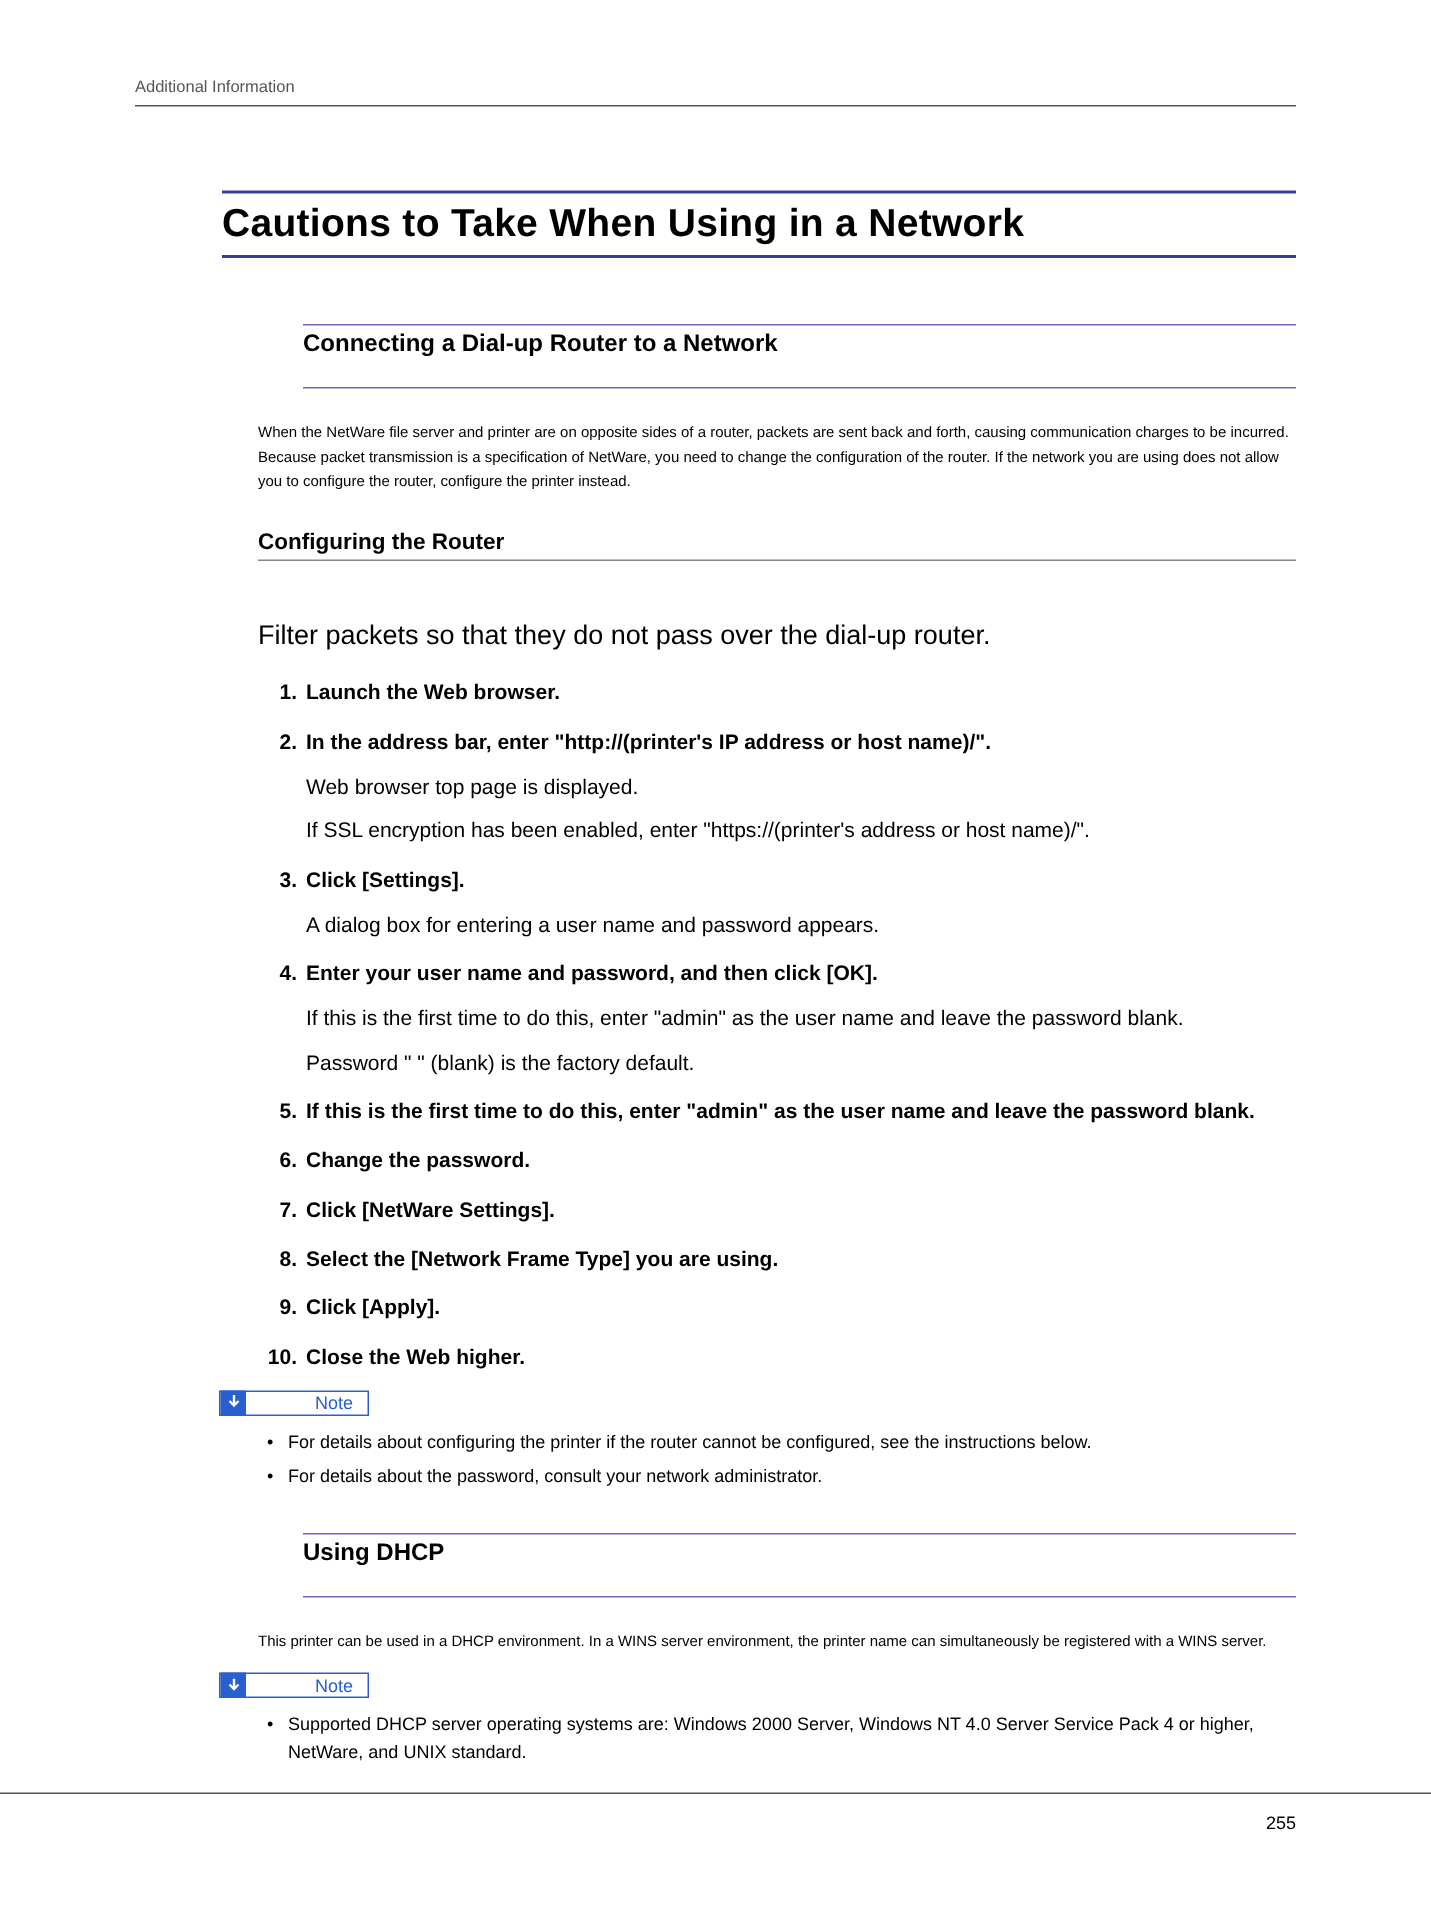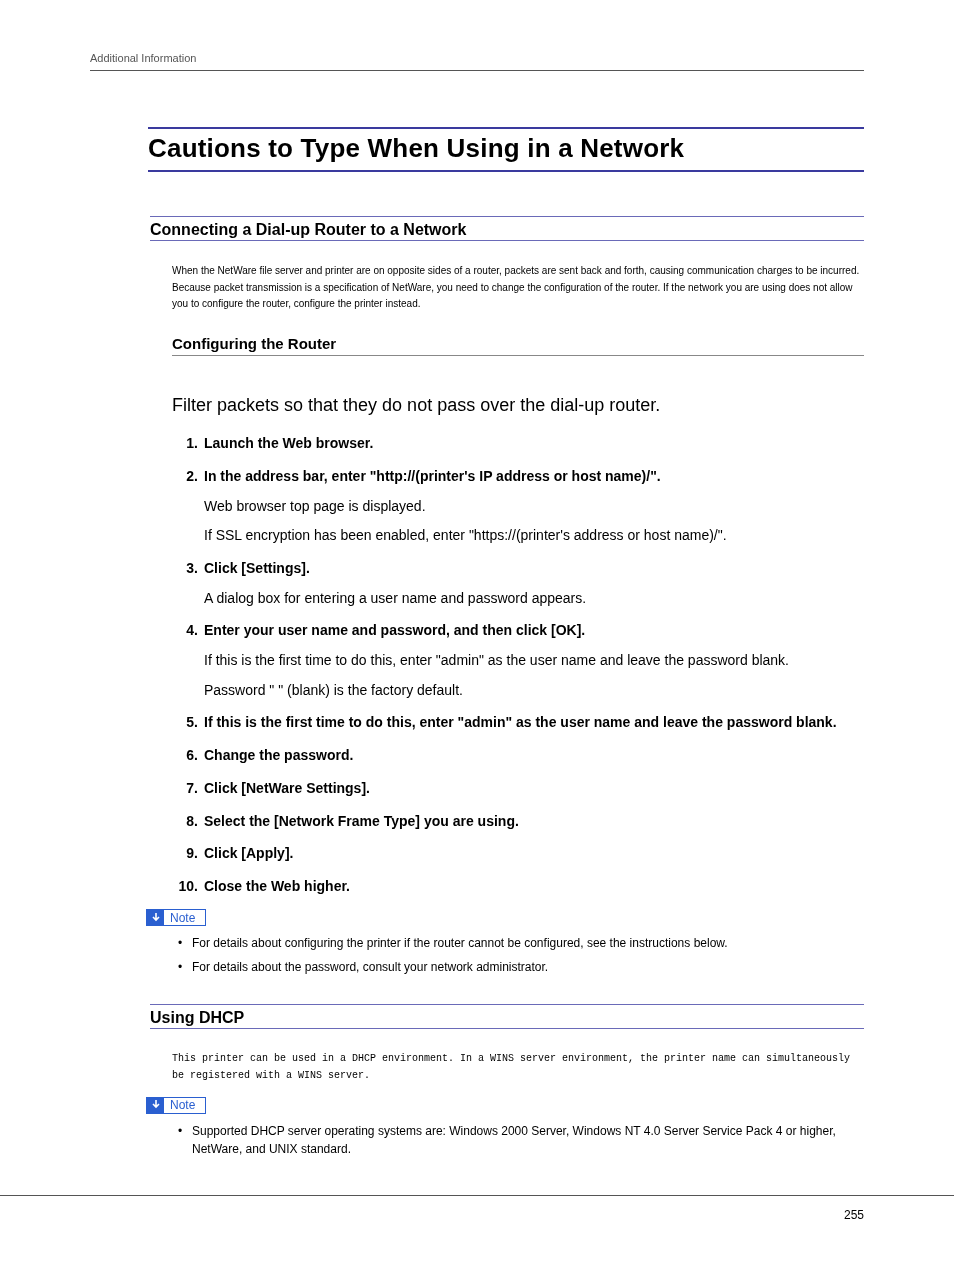--- a/index.html
+++ b/index.html
@@ -33,24 +33,24 @@
     border-bottom: 2px solid #3a3a9e;
     padding: 4px 0 6px 0;
     margin-bottom: 44px;
   }
   .h1 {
     font-size: 26px;
     font-weight: bold;
     letter-spacing: 0.2px;
   }
   .h2-wrap {
-    margin-left: 60px;
+    margin-left: 112px;
     border-top: 1.5px solid #6a6ab8;
     border-bottom: 1.5px solid #6a6ab8;
-    padding: 4px 0 1px 0;
+    padding: 4px 0 19px 0;
     margin-bottom: 22px;
   }
   .h2 {
     font-size: 16px;
     font-weight: bold;
   }
   .h3-wrap {
     margin-left: 82px;
     border-bottom: 1px solid #888;
     padding-bottom: 3px;
@@ -99,20 +99,21 @@
   .ol > li .step-sub { font-weight: normal; display: block; margin-top: 8px; }
   .note-label {
     margin-left: 56px;
     display: inline-flex;
     align-items: center;
     border: 1px solid #2a5fd0;
     background: #fff;
     height: 17px;
     padding-right: 10px;
     margin-bottom: 8px;
+    gap: 40px;
   }
   .note-label .arrow-box {
     width: 17px; height: 17px;
     background: #2a5fd0;
     display: inline-flex;
     align-items: center;
     justify-content: center;
     margin-right: 6px;
   }
   .note-label .arrow-box svg { width: 10px; height: 10px; }
@@ -157,21 +158,21 @@
 </style>
 </head>
 <body>
 
 <div class="page">
 
   <div class="header-text">Additional Information</div>
   <hr class="top-rule">
 
   <div class="h1-wrap">
-    <div class="h1">Cautions to Type When Using in a Network</div>
+    <div class="h1">Cautions to Take When Using in a Network</div>
   </div>
 
   <div class="h2-wrap">
     <div class="h2">Connecting a Dial-up Router to a Network</div>
   </div>
 
   <p class="para">When the NetWare file server and printer are on opposite sides of a router, packets are sent back and forth, causing communication charges to be incurred. Because packet transmission is a specification of NetWare, you need to change the configuration of the router. If the network you are using does not allow you to configure the router, configure the printer instead.</p>
 
   <div class="h3-wrap">
     <div class="h3">Configuring the Router</div>
@@ -228,21 +229,21 @@
 
   <ul class="note-ul">
     <li>For details about configuring the printer if the router cannot be configured, see the instructions below.</li>
     <li>For details about the password, consult your network administrator.</li>
   </ul>
 
   <div class="h2-wrap">
     <div class="h2">Using DHCP</div>
   </div>
 
-  <p class="para" style="margin-bottom:12px;font-family:Liberation Mono, monospace;">This printer can be used in a DHCP environment. In a WINS server environment, the printer name can simultaneously be registered with a WINS server.</p>
+  <p class="para" style="margin-bottom:12px;">This printer can be used in a DHCP environment. In a WINS server environment, the printer name can simultaneously be registered with a WINS server.</p>
 
   <div class="note-label">
     <span class="arrow-box">
       <svg viewBox="0 0 10 10">
           <path d="M5 0 L5 7 M2 4 L5 7 L8 4" stroke="#fff" stroke-width="1.6" fill="none"></path>
         </svg>
     </span>
     <span class="note-text">Note</span>
   </div>
 

